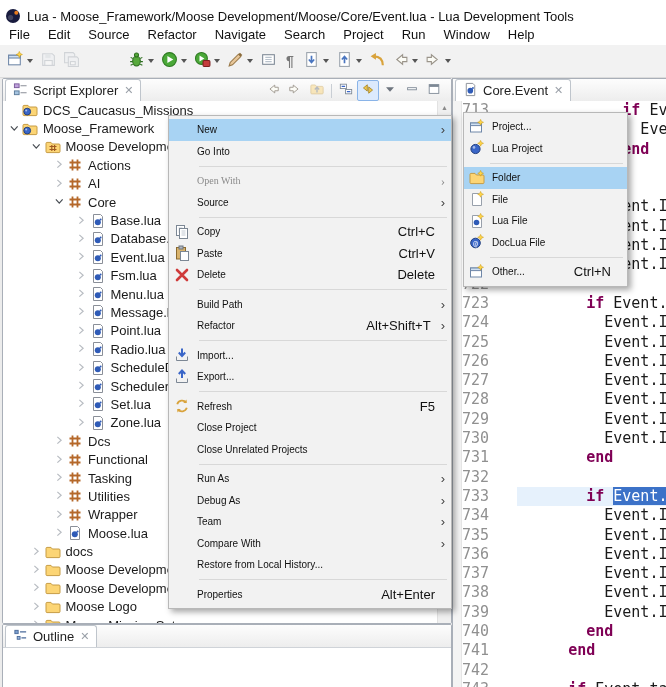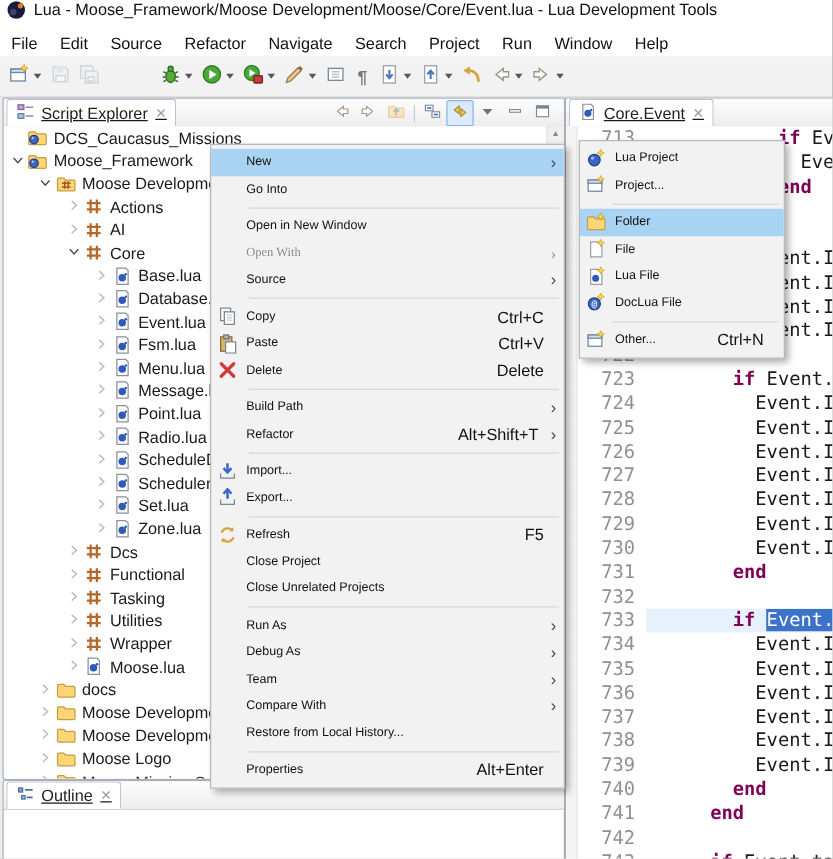--- a/index.html
+++ b/index.html
@@ -1,20 +1,20 @@
 <!DOCTYPE html>
 <html><head>
 <meta charset="utf-8">
 <style>
   html,body{margin:0;padding:0;background:#888;}
   #win{position:relative;width:666px;height:687px;background:#fff;overflow:hidden;
        font-family:"Liberation Sans",sans-serif;font-size:13px;color:#1a1a1a;
        border:0;user-select:none;}
   
-  .titlebar{position:absolute;left:0;top:0;right:0;height:24px;background:#fff;display:flex;align-items:flex-start;}
+  .titlebar{position:absolute;left:0;top:0;right:0;height:24px;background:#fff;display:flex;align-items:flex-end;}
   .titlebar .appico{width:16px;height:16px;margin:0 6px 0 5px;}
   .titlebar .ttl{font-size:13px;color:#111;white-space:nowrap;}
   .menubar{position:absolute;left:0;top:24px;right:0;height:21px;background:#fff;display:flex;align-items:center;}
   .menubar .mi{padding:2px 9px;color:#111;}
   .toolbar{position:absolute;left:0;top:45px;right:0;height:32px;background:#f2f2f2;
            border-bottom:1px solid #dcdcdc;display:flex;align-items:center;padding-left:4px;}
   .tbtn{height:24px;display:flex;align-items:center;padding:0 2px;border:1px solid transparent;border-radius:2px;}
   .tbtn svg{width:17px;height:17px;}
   .tbtn.dis{opacity:.38;}
   .tbgap{width:42px;height:1px;}
@@ -23,21 +23,21 @@
   .pil{font-size:14px;color:#777;font-weight:bold;padding:0 3px;}
   
   .wb{position:absolute;left:0;top:78px;right:0;bottom:0;background:#ececec;}
   .panel{position:absolute;background:#fff;border:1px solid #a9afb8;border-radius:2px;overflow:hidden;}
   #explorer{left:2px;top:0;width:448px;height:544px;}
   #outline{left:2px;top:546px;width:448px;height:141px;}
   #editor{left:452px;top:0;width:214px;height:609px;border-left:1px solid #a9afb8;border-top:1px solid #a9afb8;background:#fff;position:absolute;}
   .viewbar{height:22px;background:linear-gradient(#fdfdfd,#ededed);border-bottom:1px solid #cfd3d8;
            display:flex;align-items:flex-end;}
   .vtab{height:21px;background:#fff;border:1px solid #bfc5cc;border-bottom:none;border-radius:3px 3px 0 0;
-        display:flex;align-items:center;padding:0 7px;margin-left:2px;text-decoration:underline;}
+        display:flex;align-items:center;padding:0 7px;margin-left:2px;}
   .vtab svg{width:15px;height:15px;margin-right:5px;}
   .vtab .lbl{font-size:13px;color:#222;}
   .vtab .x{margin-left:6px;color:#9aa0a8;font-size:11px;}
   .viewtools{margin-left:auto;display:flex;align-items:center;padding-right:6px;}
   .vtbtn{width:20px;height:19px;display:flex;align-items:center;justify-content:center;border:1px solid transparent;border-radius:2px;}
   .vtbtn svg{width:14px;height:14px;}
   .vtbtn.toggled{background:#dceafd;border-color:#8ab4e8;}
   .vsep{width:1px;height:14px;background:#c9ced4;margin:0 3px;}
   
   #tree{position:absolute;left:0;top:22px;right:13px;bottom:0;overflow:hidden;background:#fff;}
@@ -48,21 +48,21 @@
   .tico svg{width:16px;height:16px;vertical-align:-3px;}
   .tlbl{padding-left:4px;font-size:13px;}
   .scrollv{position:absolute;right:0;top:22px;width:13px;bottom:0;background:#f0f0f0;border-left:1px solid #e2e2e2;}
   .sarrow{height:13px;display:flex;align-items:center;justify-content:center;font-size:7px;color:#8a8a8a;}
   .sthumb{position:absolute;left:1px;right:1px;top:14px;height:210px;background:#cdcdcd;border-radius:1px;}
   
   .edtabs{height:22px;background:linear-gradient(#fdfdfd,#ededed);border-bottom:1px solid #cfd3d8;display:flex;align-items:flex-end;}
   #edbody{position:absolute;left:0;top:22px;right:0;bottom:0;overflow:hidden;background:#fff;}
   .crow{height:19.3px;display:flex;font-family:"DejaVu Sans Mono",monospace;font-size:15px;line-height:19.3px;white-space:pre;}
   .astrip{width:8px;flex:none;background:#f4f4f4;border-right:1px solid #e6e6e6;}
-  .lnum{width:46px;flex:none;text-align:right;padding-right:9px;color:#909090;}
+  .lnum{width:46px;flex:none;padding-right:9px;color:#909090;}
   .ctext{flex:1;padding-left:15px;overflow:hidden;}
   .crow.cur .ctext{background:#e6f1fc;}
   .kw{color:#7f0055;font-weight:bold;}
   .sel{background:#3c72c8;color:#fff;}
   
   .menu{position:absolute;background:#f2f2f2;border:1px solid #b8b8b8;
         box-shadow:3px 3px 6px rgba(0,0,0,.35);padding:3px 0;z-index:50;}
   #ctxmenu{left:168px;top:115px;width:282px;}
   #submenu{left:463px;top:112px;width:163px;z-index:60;}
   .mrow{height:21.5px;display:flex;align-items:center;padding:0 6px 0 5px;}
@@ -689,24 +689,20 @@
         <span class="mlbl">New</span>
         <span class="marr" style="margin-left: auto;">›</span>
       </div>
       <div class="mrow">
         <span class="mico"></span>
         <span class="mlbl">Go Into</span>
       </div>
       <div class="msep">
         <div></div>
       </div>
-      <div class="mrow">
-        <span class="mico"></span>
-        <span class="mlbl">Open in New Window</span>
-      </div>
       <div class="mrow dis">
         <span class="mico"></span>
         <span class="mlbl">Open With</span>
         <span class="marr" style="margin-left: auto;">›</span>
       </div>
       <div class="mrow">
         <span class="mico"></span>
         <span class="mlbl">Source</span>
         <span class="marr" style="margin-left: auto;">›</span>
       </div>
@@ -824,74 +820,74 @@
       </div>
       <div class="mrow">
         <span class="mico"></span>
         <span class="mlbl">Properties</span>
         <span class="msc">Alt+Enter</span>
       </div>
     </div>
   <div id="submenu" class="menu">
       <div class="mrow">
         <span class="mico"><svg viewBox="0 0 16 16">
+            <rect x="1.5" y="4" width="11" height="9" fill="#fff" stroke="#6f87a8"></rect>
+            <rect x="1.5" y="4" width="11" height="2.6" fill="#cfe0f2" stroke="#6f87a8"></rect>
+            <path d="M11.6.4l.9 2 2 .9-2 .9-.9 2-.9-2-2-.9 2-.9z" fill="#ffd54a" stroke="#c8960c" stroke-width=".5"></path>
+          </svg></span>
+        <span class="mlbl">Project...</span>
+      </div>
+      <div class="mrow">
+        <span class="mico"><svg viewBox="0 0 16 16">
             <circle cx="6.5" cy="9" r="4.6" fill="#3a66c8" stroke="#23407e"></circle>
             <circle cx="5" cy="7.4" r="1.3" fill="#fff" opacity=".55"></circle>
             <path d="M11.6.4l.9 2 2 .9-2 .9-.9 2-.9-2-2-.9 2-.9z" fill="#ffd54a" stroke="#c8960c" stroke-width=".5"></path>
           </svg></span>
         <span class="mlbl">Lua Project</span>
       </div>
+      <div class="msep">
+        <div></div>
+      </div>
+      <div class="mrow hl">
+        <span class="mico"><svg viewBox="0 0 16 16">
+            <path d="M1 4.4c0-.6.4-1 1-1h4l1.4 1.6H14c.6 0 1 .4 1 1v6.6c0 .6-.4 1-1 1H2c-.6 0-1-.4-1-1z" fill="#fcd575" stroke="#c69c45"></path>
+            <path d="M11.6.4l.9 2 2 .9-2 .9-.9 2-.9-2-2-.9 2-.9z" fill="#ffd54a" stroke="#c8960c" stroke-width=".5"></path>
+          </svg></span>
+        <span class="mlbl">Folder</span>
+      </div>
+      <div class="mrow">
+        <span class="mico"><svg viewBox="0 0 16 16">
+            <path d="M3.5 2.5h6l3 3v9h-9z" fill="#fff" stroke="#98a0ab"></path>
+            <path d="M11.6.4l.9 2 2 .9-2 .9-.9 2-.9-2-2-.9 2-.9z" fill="#ffd54a" stroke="#c8960c" stroke-width=".5"></path>
+          </svg></span>
+        <span class="mlbl">File</span>
+      </div>
+      <div class="mrow">
+        <span class="mico"><svg viewBox="0 0 16 16">
+            <path d="M3.5 2.5h6l3 3v9h-9z" fill="#fff" stroke="#98a0ab"></path>
+            <circle cx="7.5" cy="9.5" r="2.8" fill="#2f5bb7"></circle>
+            <path d="M11.6.4l.9 2 2 .9-2 .9-.9 2-.9-2-2-.9 2-.9z" fill="#ffd54a" stroke="#c8960c" stroke-width=".5"></path>
+          </svg></span>
+        <span class="mlbl">Lua File</span>
+      </div>
+      <div class="mrow">
+        <span class="mico"><svg viewBox="0 0 16 16">
+            <circle cx="6.5" cy="9" r="4.8" fill="#3a66c8" stroke="#23407e"></circle>
+            <text x="6.5" y="11.6" font-size="7.5" fill="#fff" text-anchor="middle" font-family="DejaVu Sans Mono, monospace">@</text>
+            <path d="M11.6.4l.9 2 2 .9-2 .9-.9 2-.9-2-2-.9 2-.9z" fill="#ffd54a" stroke="#c8960c" stroke-width=".5"></path>
+          </svg></span>
+        <span class="mlbl">DocLua File</span>
+      </div>
+      <div class="msep">
+        <div></div>
+      </div>
       <div class="mrow">
         <span class="mico"><svg viewBox="0 0 16 16">
             <rect x="1.5" y="4" width="11" height="9" fill="#fff" stroke="#6f87a8"></rect>
             <rect x="1.5" y="4" width="11" height="2.6" fill="#cfe0f2" stroke="#6f87a8"></rect>
             <path d="M11.6.4l.9 2 2 .9-2 .9-.9 2-.9-2-2-.9 2-.9z" fill="#ffd54a" stroke="#c8960c" stroke-width=".5"></path>
           </svg></span>
-        <span class="mlbl">Project...</span>
-      </div>
-      <div class="msep">
-        <div></div>
-      </div>
-      <div class="mrow hl">
-        <span class="mico"><svg viewBox="0 0 16 16">
-            <path d="M1 4.4c0-.6.4-1 1-1h4l1.4 1.6H14c.6 0 1 .4 1 1v6.6c0 .6-.4 1-1 1H2c-.6 0-1-.4-1-1z" fill="#fcd575" stroke="#c69c45"></path>
-            <path d="M11.6.4l.9 2 2 .9-2 .9-.9 2-.9-2-2-.9 2-.9z" fill="#ffd54a" stroke="#c8960c" stroke-width=".5"></path>
-          </svg></span>
-        <span class="mlbl">Folder</span>
-      </div>
-      <div class="mrow">
-        <span class="mico"><svg viewBox="0 0 16 16">
-            <path d="M3.5 2.5h6l3 3v9h-9z" fill="#fff" stroke="#98a0ab"></path>
-            <path d="M11.6.4l.9 2 2 .9-2 .9-.9 2-.9-2-2-.9 2-.9z" fill="#ffd54a" stroke="#c8960c" stroke-width=".5"></path>
-          </svg></span>
-        <span class="mlbl">File</span>
-      </div>
-      <div class="mrow">
-        <span class="mico"><svg viewBox="0 0 16 16">
-            <path d="M3.5 2.5h6l3 3v9h-9z" fill="#fff" stroke="#98a0ab"></path>
-            <circle cx="7.5" cy="9.5" r="2.8" fill="#2f5bb7"></circle>
-            <path d="M11.6.4l.9 2 2 .9-2 .9-.9 2-.9-2-2-.9 2-.9z" fill="#ffd54a" stroke="#c8960c" stroke-width=".5"></path>
-          </svg></span>
-        <span class="mlbl">Lua File</span>
-      </div>
-      <div class="mrow">
-        <span class="mico"><svg viewBox="0 0 16 16">
-            <circle cx="6.5" cy="9" r="4.8" fill="#3a66c8" stroke="#23407e"></circle>
-            <text x="6.5" y="11.6" font-size="7.5" fill="#fff" text-anchor="middle" font-family="DejaVu Sans Mono, monospace">@</text>
-            <path d="M11.6.4l.9 2 2 .9-2 .9-.9 2-.9-2-2-.9 2-.9z" fill="#ffd54a" stroke="#c8960c" stroke-width=".5"></path>
-          </svg></span>
-        <span class="mlbl">DocLua File</span>
-      </div>
-      <div class="msep">
-        <div></div>
-      </div>
-      <div class="mrow">
-        <span class="mico"><svg viewBox="0 0 16 16">
-            <rect x="1.5" y="4" width="11" height="9" fill="#fff" stroke="#6f87a8"></rect>
-            <rect x="1.5" y="4" width="11" height="2.6" fill="#cfe0f2" stroke="#6f87a8"></rect>
-            <path d="M11.6.4l.9 2 2 .9-2 .9-.9 2-.9-2-2-.9 2-.9z" fill="#ffd54a" stroke="#c8960c" stroke-width=".5"></path>
-          </svg></span>
         <span class="mlbl">Other...</span>
         <span class="msc">Ctrl+N</span>
       </div>
     </div>
 
 </div>
 
 </body></html>

